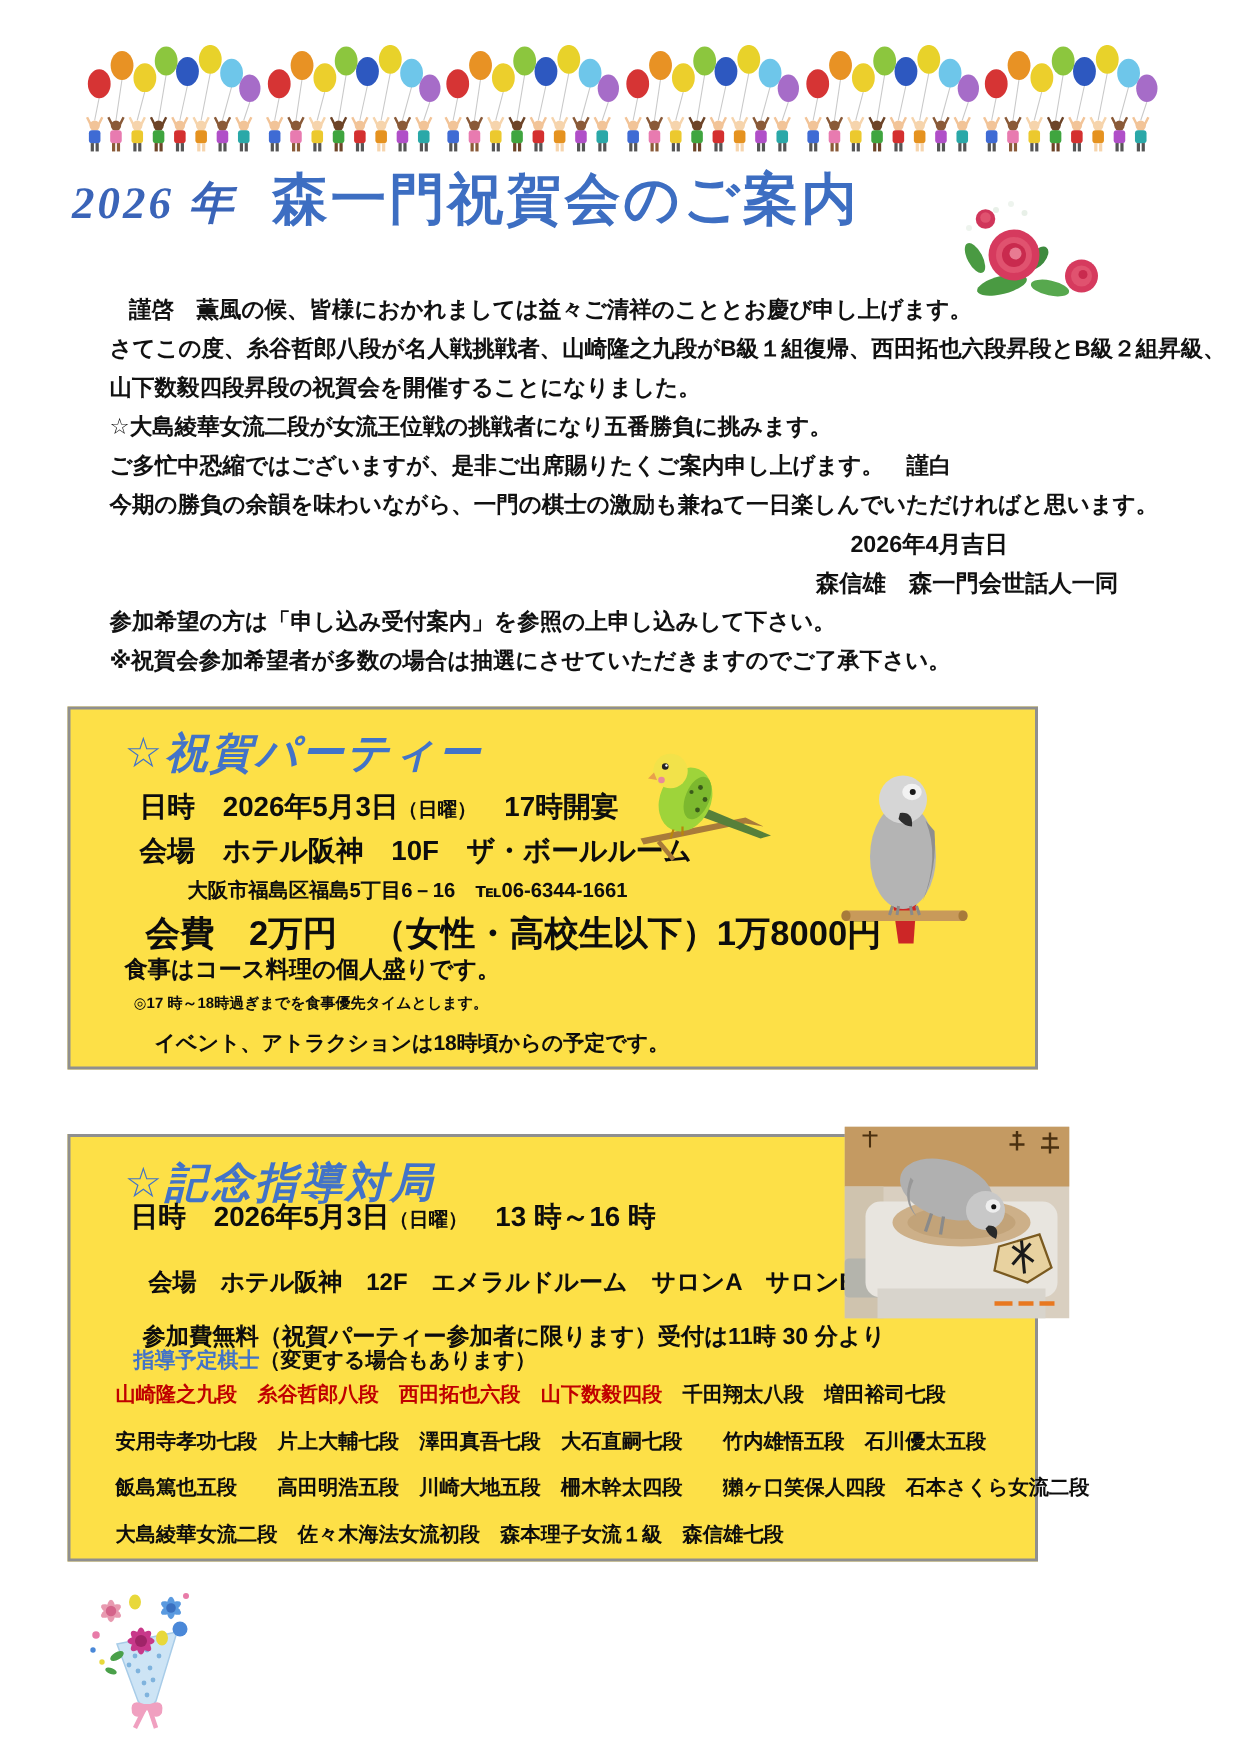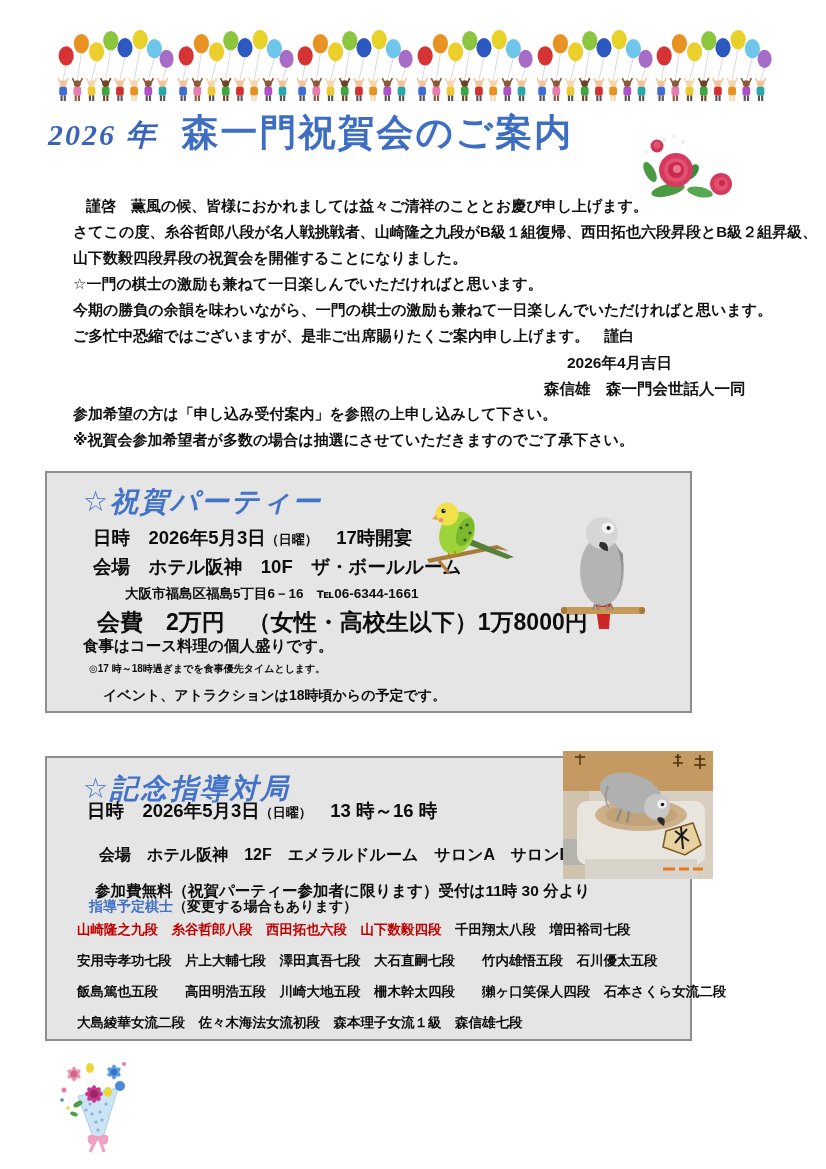--- a/index.html
+++ b/index.html
@@ -19,21 +19,21 @@
               color:#3d6ec2;font-size:37px;margin-left:24px;letter-spacing:2px;text-align:right;}
 
   
   .intro{left:73px;top:197px;width:740px;}
   .intro-line{height:26px;font-size:15px;font-weight:bold;white-space:nowrap;letter-spacing:0;}
   .indent1{padding-left:13px;}
   .date-line{height:26px;font-size:15.5px;font-weight:bold;padding-left:353px;white-space:nowrap;text-align:center;}
   .sig-line{height:26px;font-size:15.5px;font-weight:bold;padding-left:471px;white-space:nowrap;}
 
   
-  .box{border:2px solid #8f8f8f;background:#e5e5e5;text-decoration:underline;}
+  .box{border:2px solid #8f8f8f;background:#fde047;text-decoration:underline;}
   .box1{left:45px;top:471px;width:643px;height:238px;}
   .box2{left:45px;top:756px;width:643px;height:281px;}
   .box-heading{font-style:italic;font-weight:bold;color:#4273c8;font-size:28px;letter-spacing:2px;white-space:nowrap;}
   .bh1{left:36px;top:10px;}
   .bh2{left:36px;top:12px;}
   .bl{font-weight:bold;white-space:nowrap;color:#0d0d0d;}
   .small-day{font-size:13px;margin-top:47px;}
 
   .p-datetime{left:46px;top:52px;font-size:18.5px;}
   .p-venue{left:46px;top:81px;font-size:18.5px;}
@@ -188,23 +188,23 @@
       <circle cx="49" cy="37" r="4" fill="#e87b92"></circle>
     <circle cx="93" cy="52" r="11" fill="#d63a5e"></circle>
       <circle cx="93" cy="52" r="7" fill="#e0526f"></circle>
     <circle cx="94" cy="51" r="3" fill="#c92a4e"></circle>
   </svg>
 
   <div class="abs intro">
     <div class="intro-line indent1">謹啓　薫風の候、皆様におかれましては益々ご清祥のこととお慶び申し上げます。</div>
     <div class="intro-line">さてこの度、糸谷哲郎八段が名人戦挑戦者、山崎隆之九段がB級１組復帰、西田拓也六段昇段とB級２組昇級、</div>
     <div class="intro-line">山下数毅四段昇段の祝賀会を開催することになりました。</div>
-    <div class="intro-line">☆一門の棋士の激励も兼ねて一日楽しんでいただければと思います。</div>
+    <div class="intro-line">☆大島綾華女流二段が女流王位戦の挑戦者になり五番勝負に挑みます。</div>
+    <div class="intro-line">ご多忙中恐縮ではございますが、是非ご出席賜りたくご案内申し上げます。　謹白</div>
     <div class="intro-line">今期の勝負の余韻を味わいながら、一門の棋士の激励も兼ねて一日楽しんでいただければと思います。</div>
-    <div class="intro-line">ご多忙中恐縮ではございますが、是非ご出席賜りたくご案内申し上げます。　謹白</div>
     <div class="date-line">2026年4月吉日</div>
     <div class="sig-line">森信雄　森一門会世話人一同</div>
     <div class="intro-line">参加希望の方は「申し込み受付案内」を参照の上申し込みして下さい。</div>
     <div class="intro-line">※祝賀会参加希望者が多数の場合は抽選にさせていただきますのでご了承下さい。</div>
   </div>
 
   <div class="abs box box1">
     <div class="abs box-heading bh1">☆祝賀パーティー</div>
     <div class="abs bl p-datetime">
       <span>日時　2026年5月3日</span><span class="small-day">（日曜）</span><span>　17時開宴</span>

